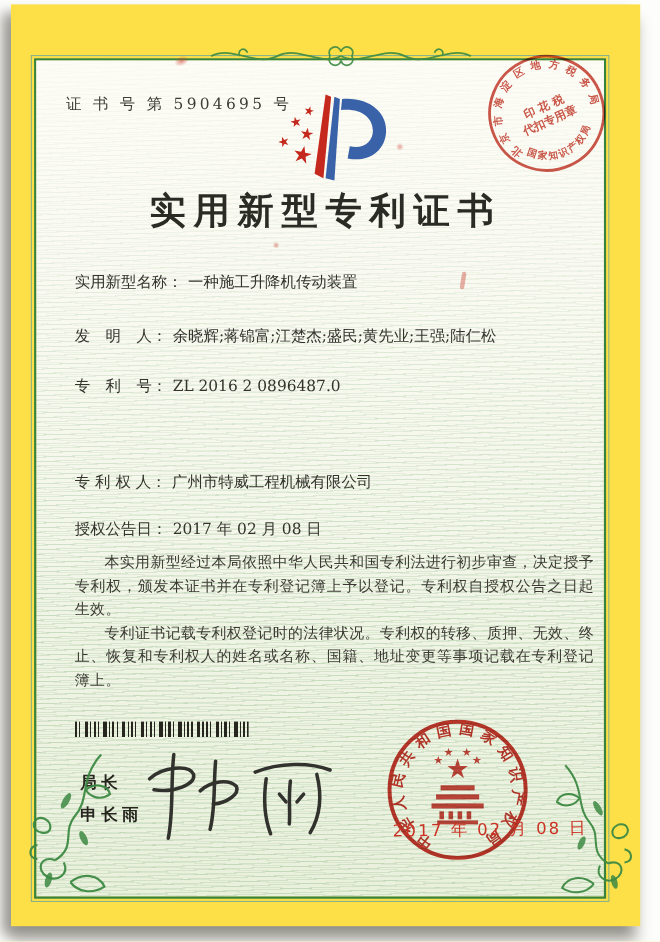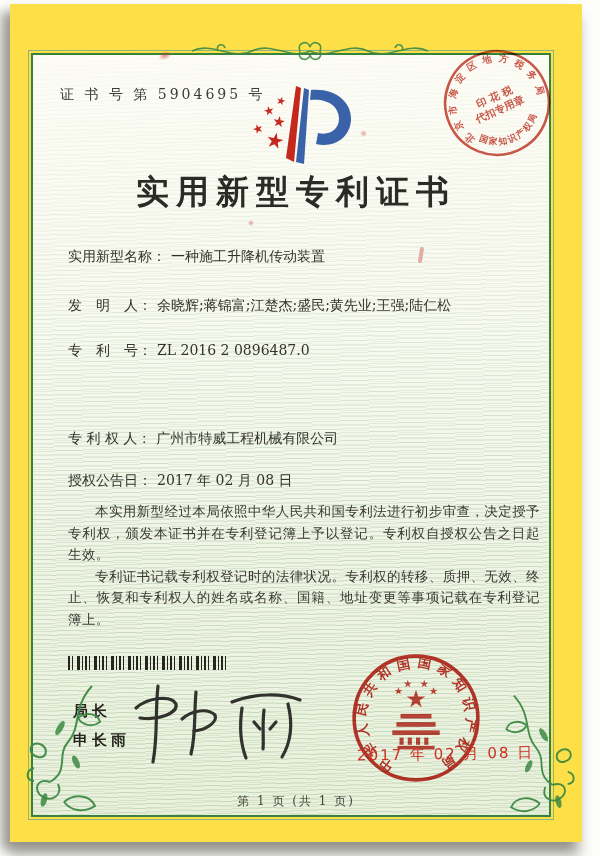--- a/index.html
+++ b/index.html
@@ -226,20 +226,19 @@
       <path d="M58,36 c9,-7 20,-4 22,4 c-8,6 -18,3 -22,-4"></path>
       <path d="M14,86 c-8,2 -9,12 0,13"></path>
     </g>
     <g fill="#3e8a44" opacity="0.85">
       <ellipse cx="40" cy="46" rx="3" ry="8" transform="rotate(30 40 46)"></ellipse>
       <ellipse cx="56" cy="80" rx="3" ry="7" transform="rotate(-25 56 80)"></ellipse>
       <ellipse cx="24" cy="118" rx="3" ry="7" transform="rotate(15 24 118)"></ellipse>
     </g>
   </svg>
 
-  <div class="footer">第 1 页 (共 1 页)</div>
 
   <div class="smudge sm1"></div>
   <div class="smudge sm2"></div>
   <div class="smudge sm3"></div>
   <div class="smudge sm4"></div>
 
 </div>
 
 </body></html>

